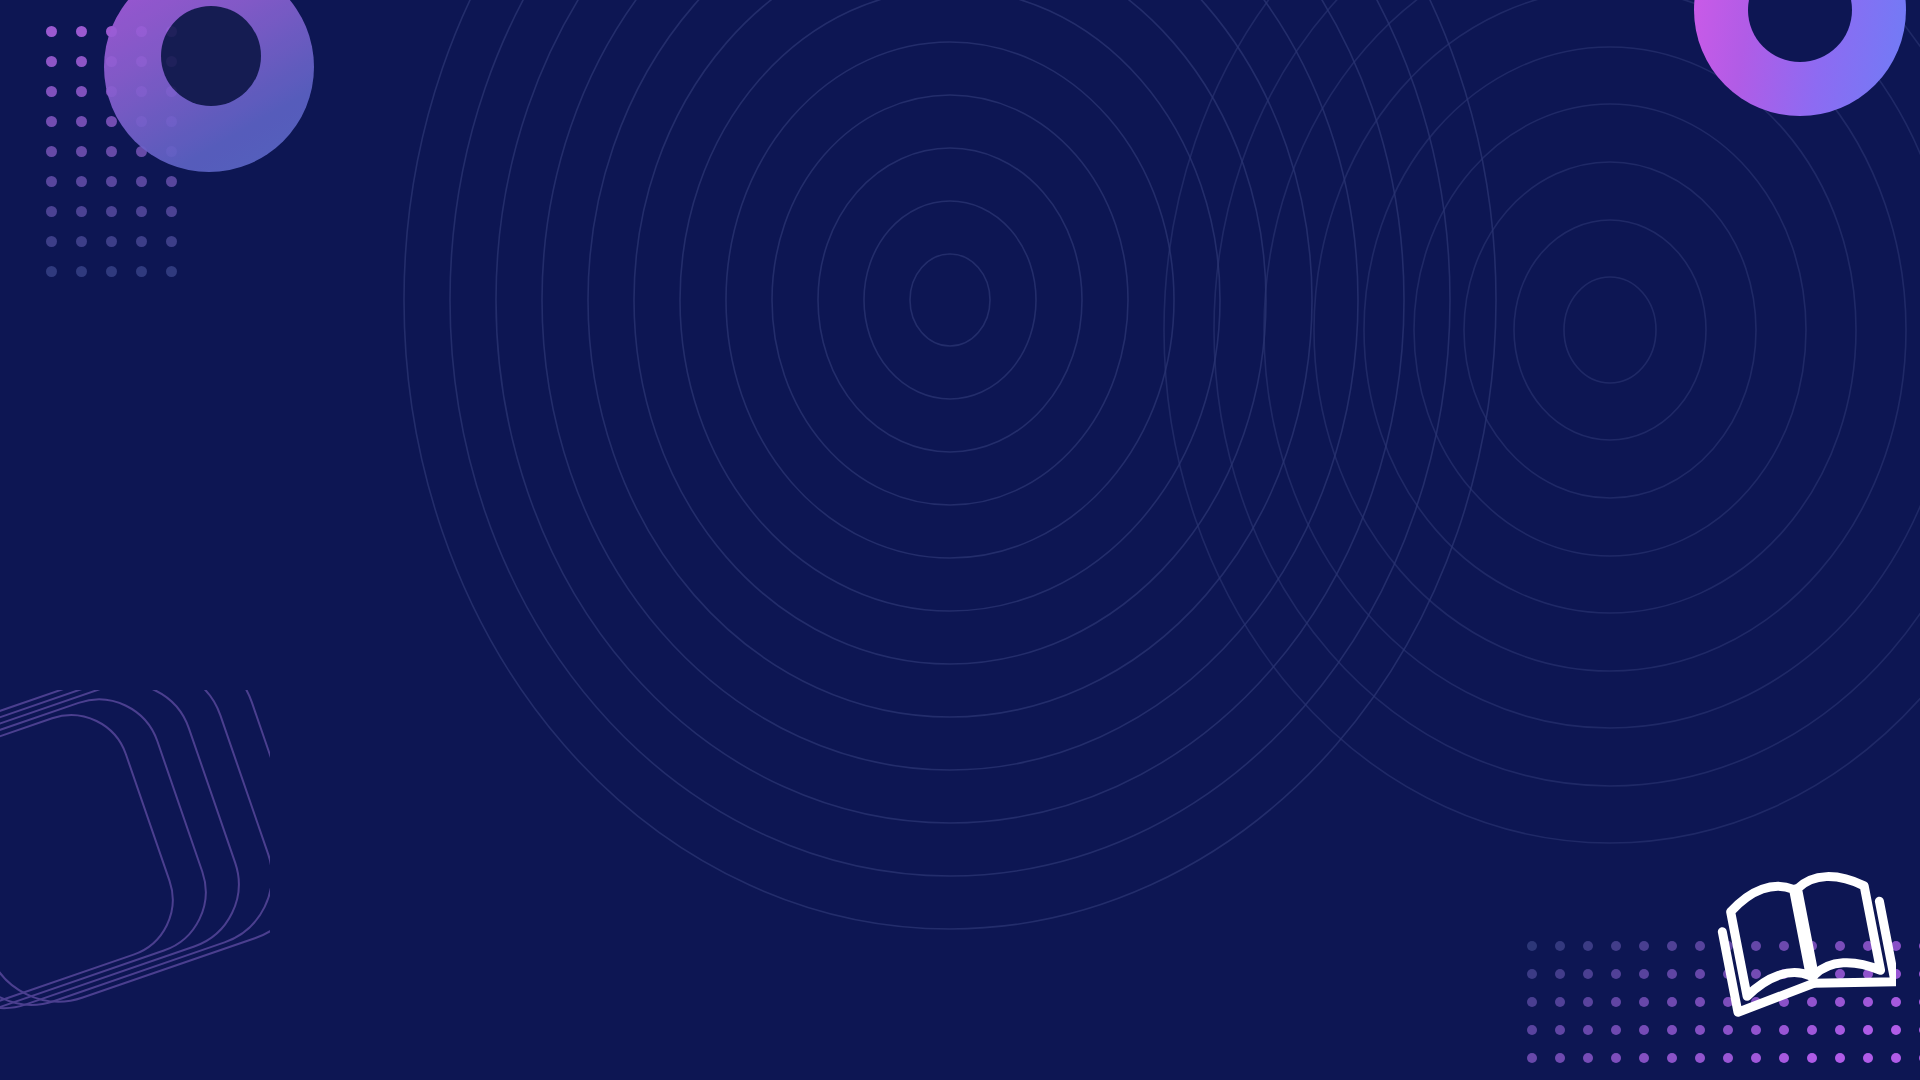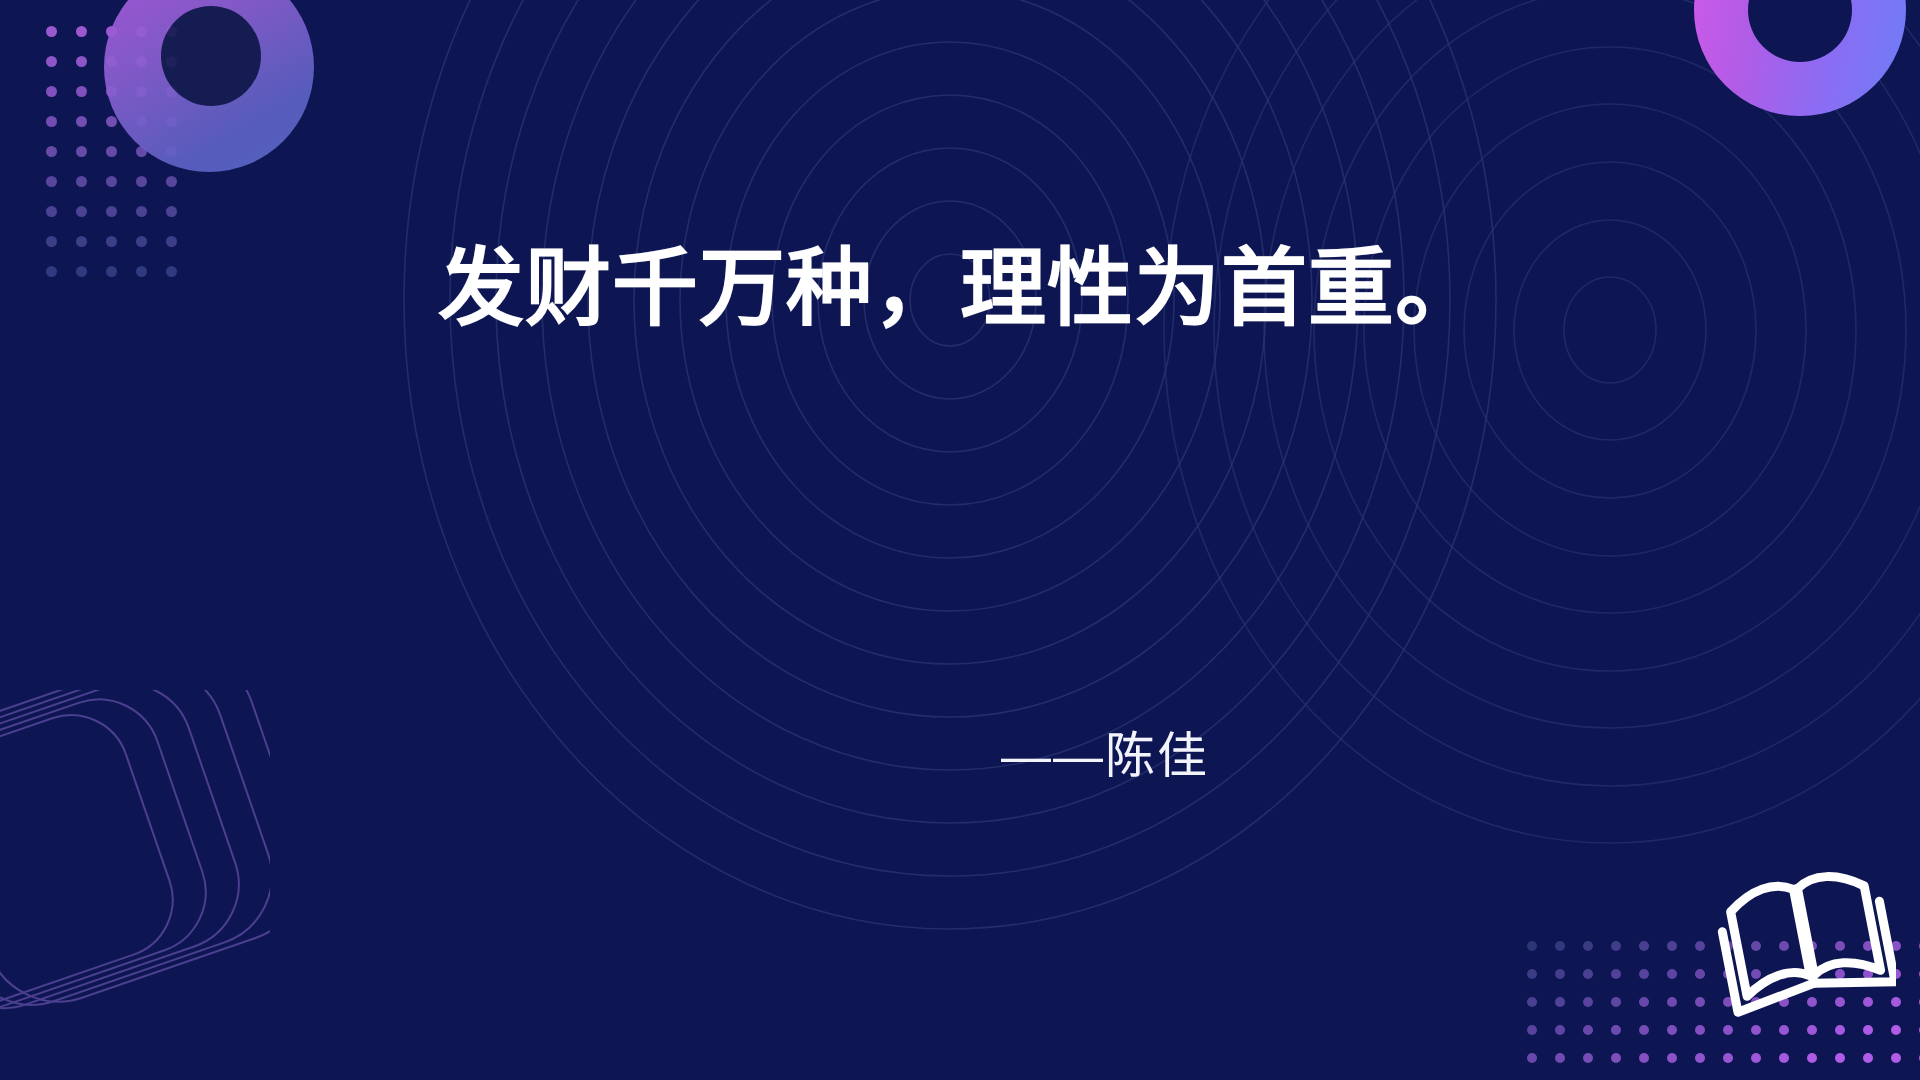--- a/index.html
+++ b/index.html
@@ -355,20 +355,16 @@
         <path d="M22 40 C46 22 70 18 88 30 L88 118 C70 106 46 110 22 126 Z"></path>
 
         <path d="M158 40 C134 22 110 18 92 30 L92 118 C110 106 134 110 158 126 Z"></path>
 
         <path d="M90 30 L90 126"></path>
       </g>
     </svg>
   </div>
 
   <div class="quote-block">
-    <div class="quote-line">发财千万种，理性为首重。</div>
-  </div>
-
-  <div class="attribution">
-    <span class="attribution-text">——陈佳</span>
-  </div>
+  </div>
+
 
 </div>
 
 </body></html>

